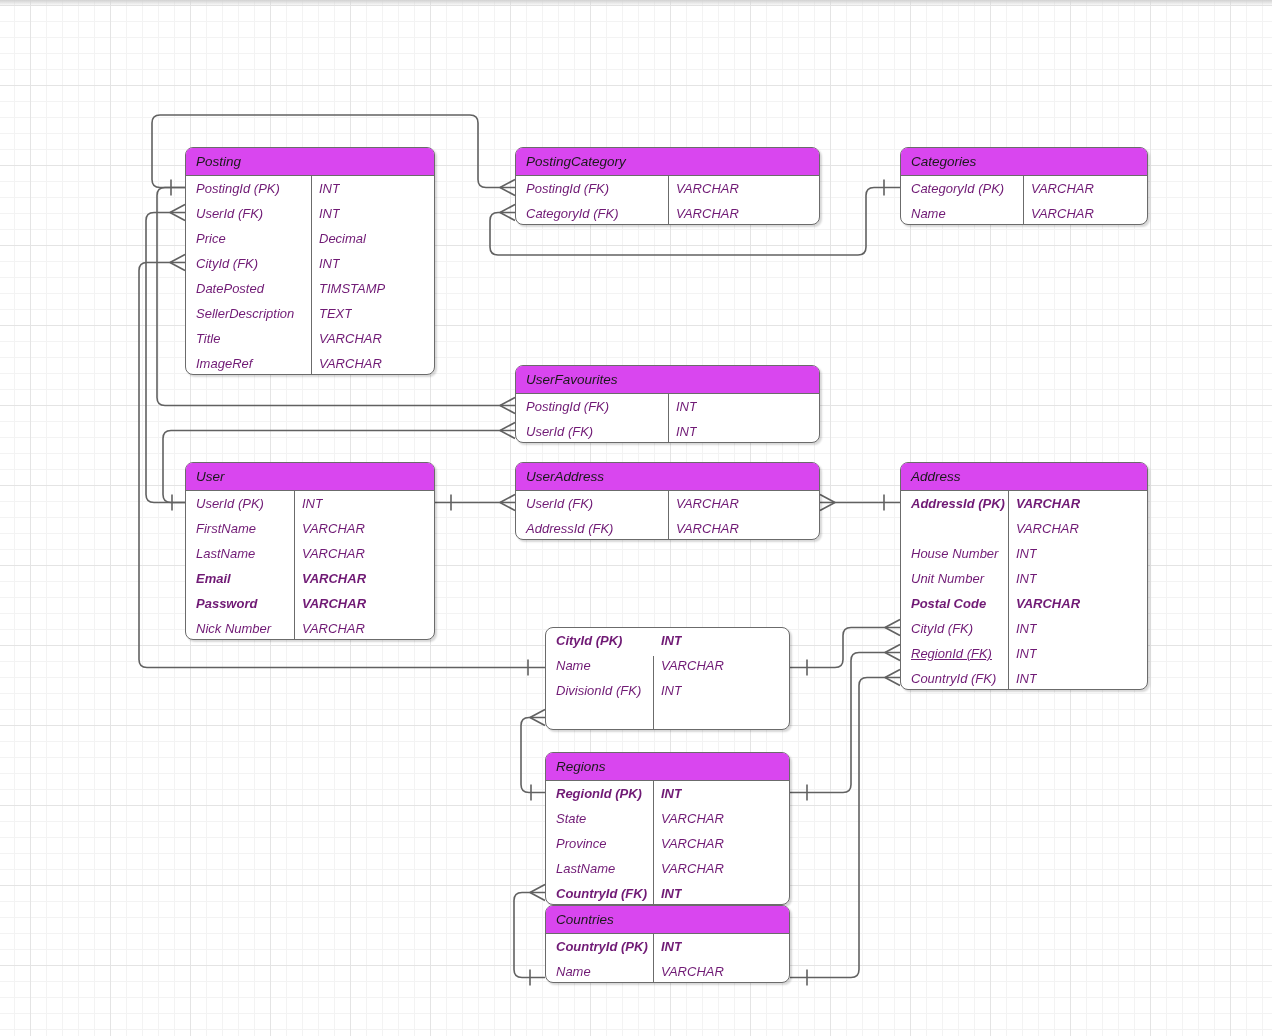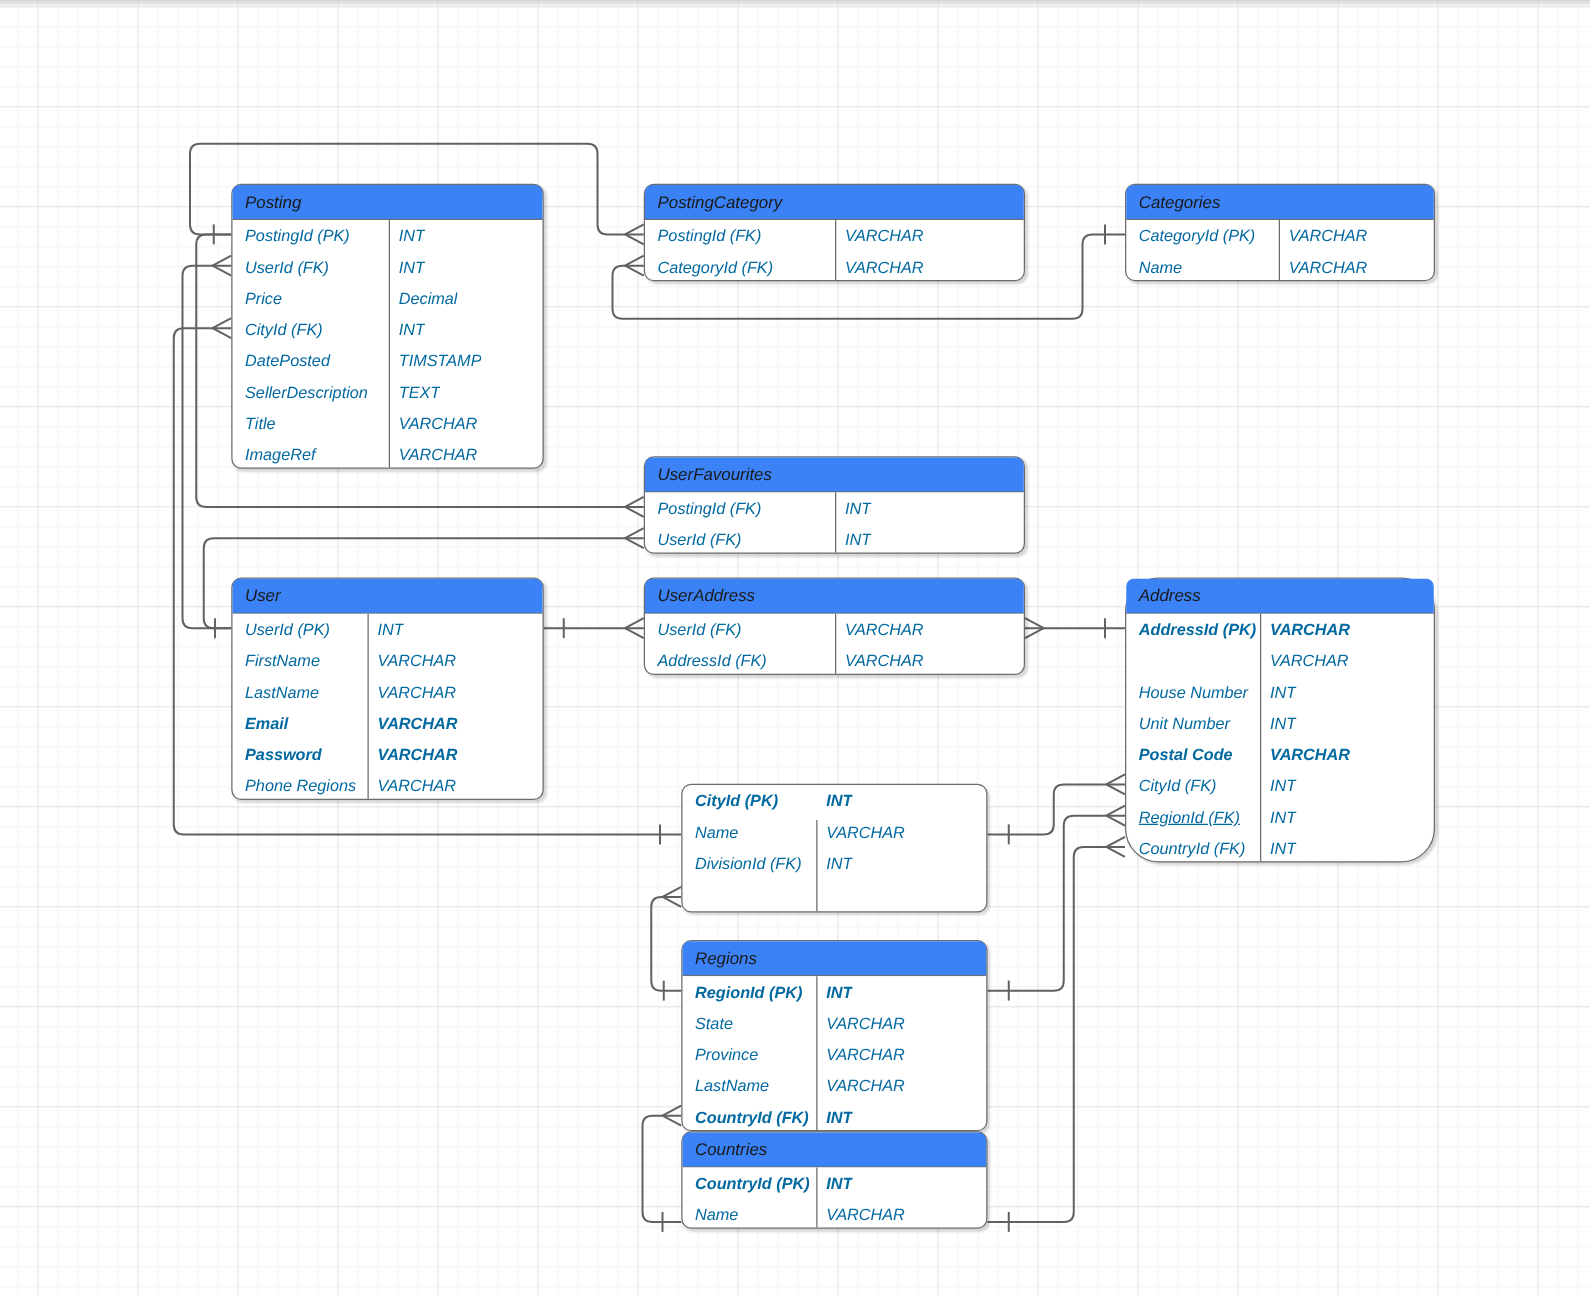--- a/index.html
+++ b/index.html
@@ -18,24 +18,24 @@
   .top-shade{position:absolute;left:0;top:0;width:100%;height:6px;
     background:linear-gradient(to bottom,#d2d2d2,rgba(255,255,255,0));}
   #wires{position:absolute;left:0;top:0;z-index:1;}
   #wires path{stroke:#616161;stroke-width:1.6;fill:none;}
   .title-block{position:absolute;left:410px;top:60px;width:500px;text-align:center;z-index:2;}
   .title-block .title{font-size:21px;font-weight:bold;color:#9aa0a6;letter-spacing:0.5px;}
   .title-block .rule{width:396px;margin:5px auto 0 auto;border-top:2px solid #9e9e9e;}
   .title-block .subtitle{margin-top:5px;font-size:11.5px;color:#a9aeb5;}
   .tbl{position:absolute;z-index:2;background:#ffffff;border:1.5px solid #6b6b6b;
     border-radius:8px;box-shadow:2px 2px 2px rgba(0,0,0,0.16);box-sizing:border-box;}
-  .tbl-h{height:28px;line-height:28px;padding-left:10px;background:#3b82f6;
+  .tbl-h{height:28px;line-height:28px;padding-left:10px;background:#d946ef;
     border-bottom:1.3px solid #6b6b6b;border-radius:6px 6px 0 0;
     font-style:italic;font-size:13.5px;color:#1a1a1a;box-sizing:border-box;}
-  .row{display:flex;height:25px;line-height:25px;font-style:italic;font-size:13px;color:#0369a1;}
+  .row{display:flex;height:25px;line-height:25px;font-style:italic;font-size:13px;color:#701a75;}
   .row.bold{font-weight:bold;}
   .fname{padding-left:10px;box-sizing:border-box;overflow:hidden;white-space:nowrap;}
   .ftype{padding-left:8px;overflow:hidden;white-space:nowrap;}
   .vdiv{position:absolute;top:28px;bottom:0;width:1.2px;background:#6b6b6b;}
 </style>
 </head>
 <body>
 
 <div class="canvas">
   <div class="top-shade"></div>
@@ -196,38 +196,38 @@
         </div>
         <div class="row bold">
           <div class="fname" style="width: 108px;">Email</div>
           <div class="ftype">VARCHAR</div>
         </div>
         <div class="row bold">
           <div class="fname" style="width: 108px;">Password</div>
           <div class="ftype">VARCHAR</div>
         </div>
         <div class="row">
-          <div class="fname" style="width: 108px;">Phone Regions</div>
+          <div class="fname" style="width: 108px;">Nick Number</div>
           <div class="ftype">VARCHAR</div>
         </div>
         <div class="vdiv" style="left: 108px;"></div>
       </div>
       <div class="tbl" style="left: 515px; top: 462px; width: 305px; height: 78px;">
         <div class="tbl-h">UserAddress</div>
         <div class="row">
           <div class="fname" style="width: 152px;">UserId (FK)</div>
           <div class="ftype">VARCHAR</div>
         </div>
         <div class="row">
           <div class="fname" style="width: 152px;">AddressId (FK)</div>
           <div class="ftype">VARCHAR</div>
         </div>
         <div class="vdiv" style="left: 152px;"></div>
       </div>
-      <div class="tbl" style="left: 900px; top: 462px; width: 248px; height: 228px; border-radius: 27px;">
+      <div class="tbl" style="left: 900px; top: 462px; width: 248px; height: 228px;">
         <div class="tbl-h">Address</div>
         <div class="row bold">
           <div class="fname" style="width: 107px;">AddressId (PK)</div>
           <div class="ftype">VARCHAR</div>
         </div>
         <div class="row">
           <div class="fname" style="width: 107px; margin-top: 20px;">Street</div>
           <div class="ftype">VARCHAR</div>
         </div>
         <div class="row">

